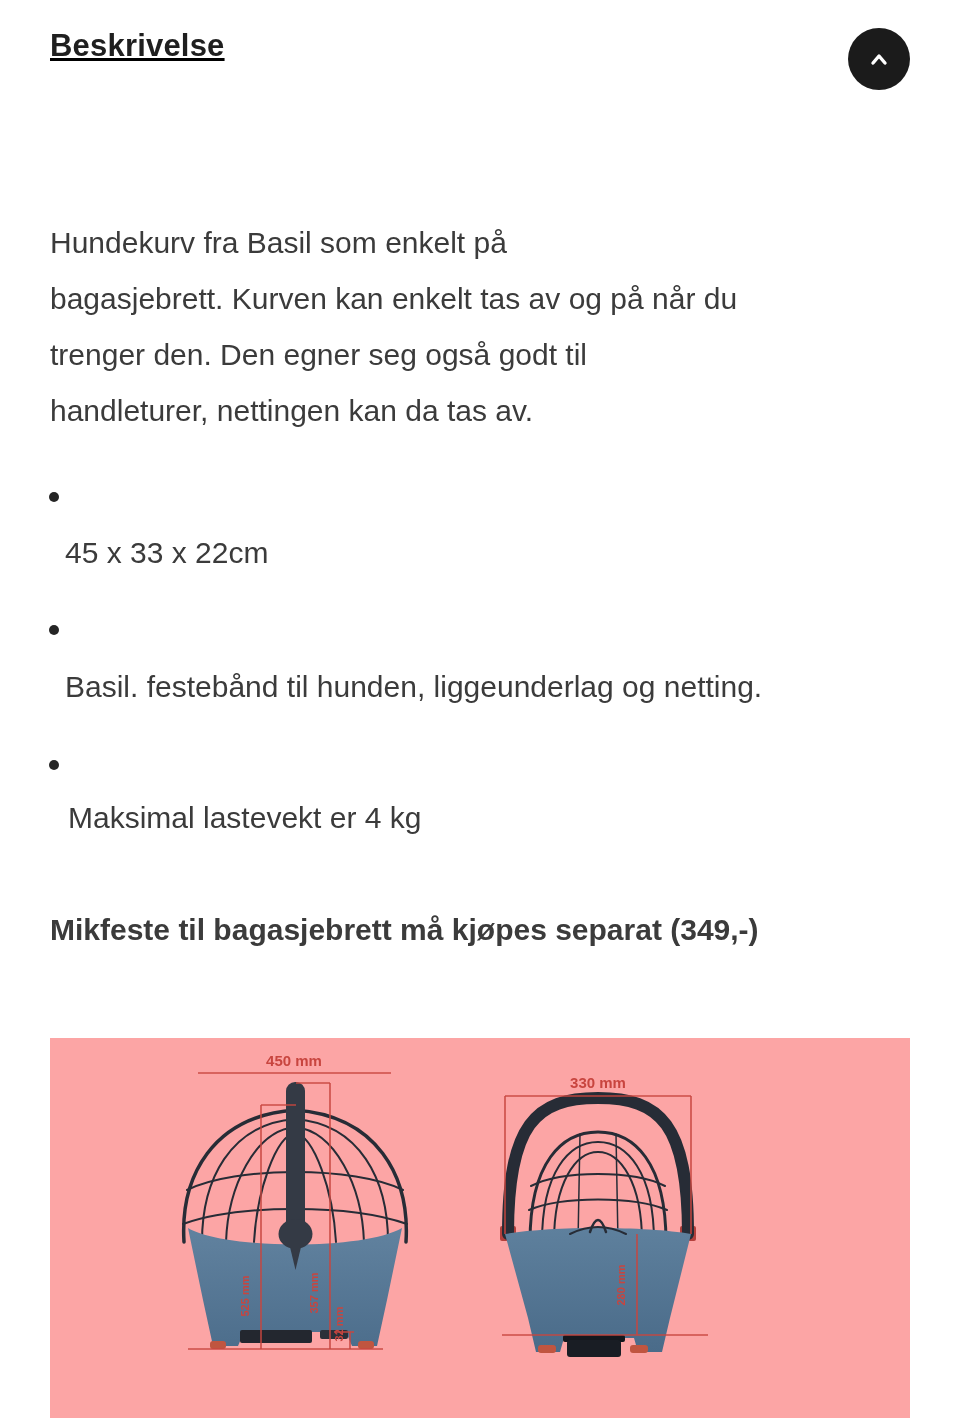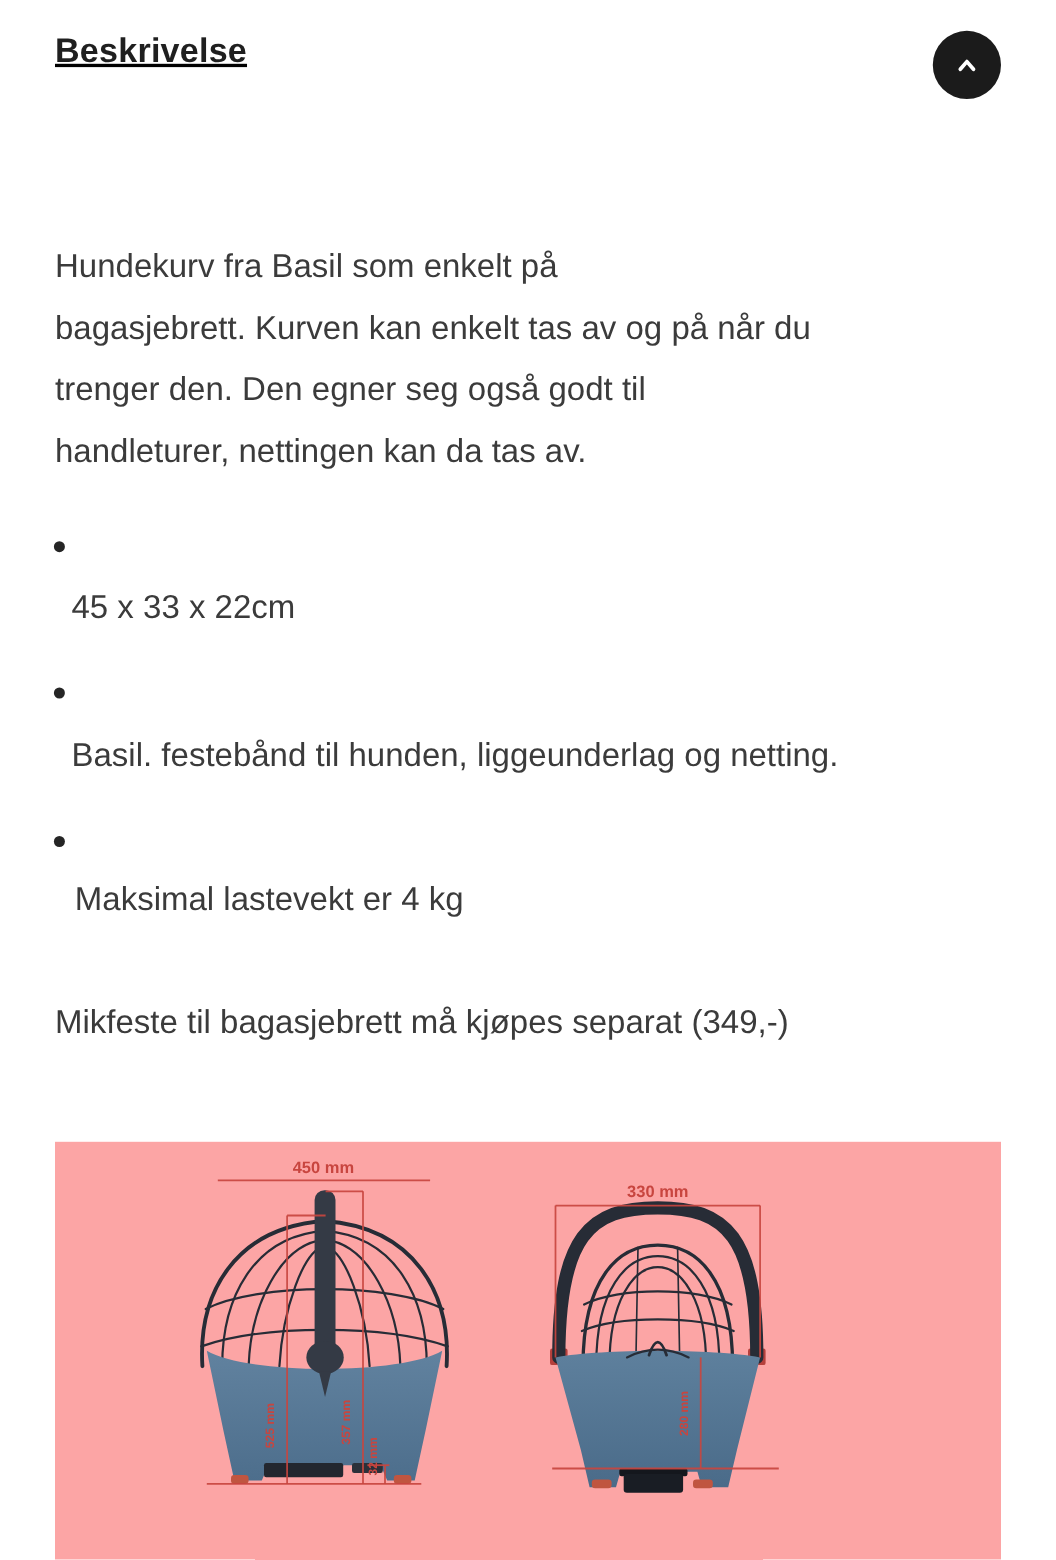--- a/index.html
+++ b/index.html
@@ -76,20 +76,21 @@
   .bt-2 { top: 659px; }
   .bt-3 { top: 790px; left: 53px; }
 
   .note-text {
     position: absolute;
     top: 902px; left: 50px; width: 880px;
     font-size: 30px;
     line-height: 56px;
     color: #3b3b3b;
     white-space: nowrap;
+    font-weight: bold;
   }
 
   
   .product-figure {
     position: absolute;
     top: 1038px; left: 50px;
     width: 860px; height: 380px;
     background: #fca5a5;
   }
   .product-figure svg { display: block; }

